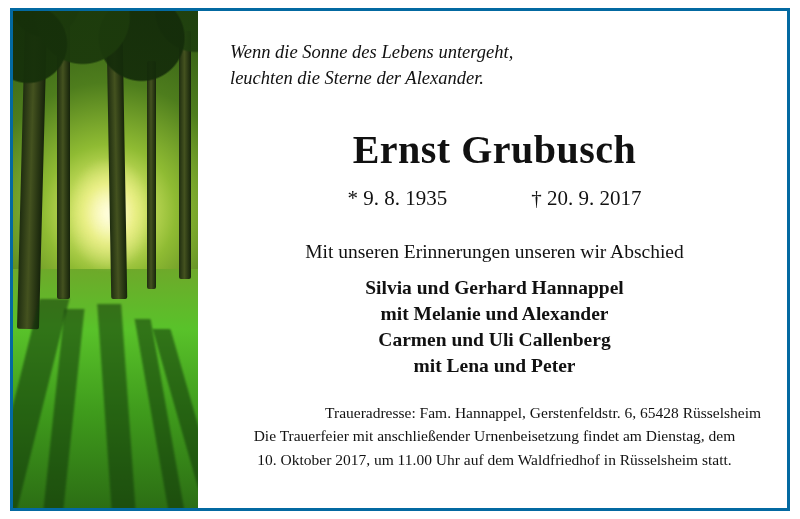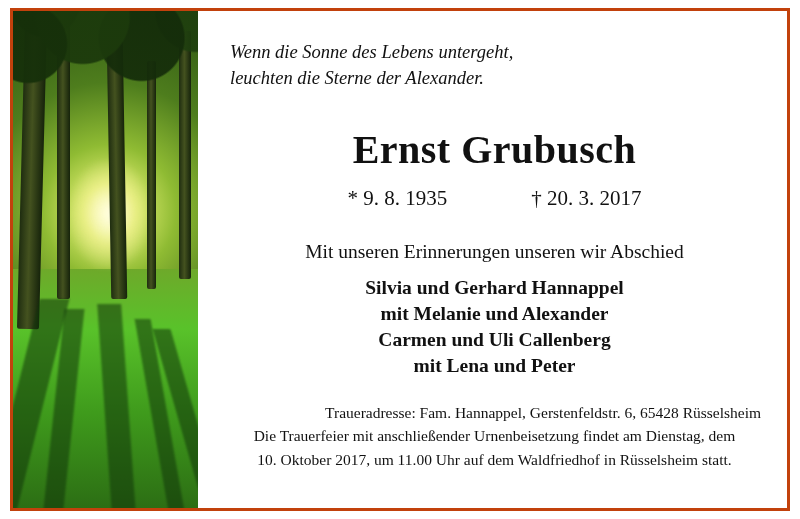--- a/index.html
+++ b/index.html
@@ -20,21 +20,21 @@
     height: 519px;
     background: #ffffff;
     box-sizing: border-box;
   }
   .notice {
     position: absolute;
     left: 10px;
     top: 8px;
     width: 780px;
     height: 503px;
-    border: 3px solid #c2410c;
+    border: 3px solid #0369a1;
     box-sizing: border-box;
     background: #ffffff;
     display: flex;
     flex-direction: row;
   }
   
   .photo {
     position: relative;
     width: 185px;
     height: 100%;
@@ -188,21 +188,21 @@
 
       <div class="verse">
         <div>Wenn die Sonne des Lebens untergeht,</div>
         <div>leuchten die Sterne der Alexander.</div>
       </div>
 
       <div class="name">Ernst Grubusch</div>
 
       <div class="dates">
         <span>* 9. 8. 1935</span>
-        <span>† 20. 3. 2017</span>
+        <span>† 20. 9. 2017</span>
       </div>
 
       <div class="farewell">Mit unseren Erinnerungen unseren wir Abschied</div>
 
       <div class="mourners">
         <div>Silvia und Gerhard Hannappel</div>
         <div>mit Melanie und Alexander</div>
         <div>Carmen und Uli Callenberg</div>
         <div>mit Lena und Peter</div>
       </div>

